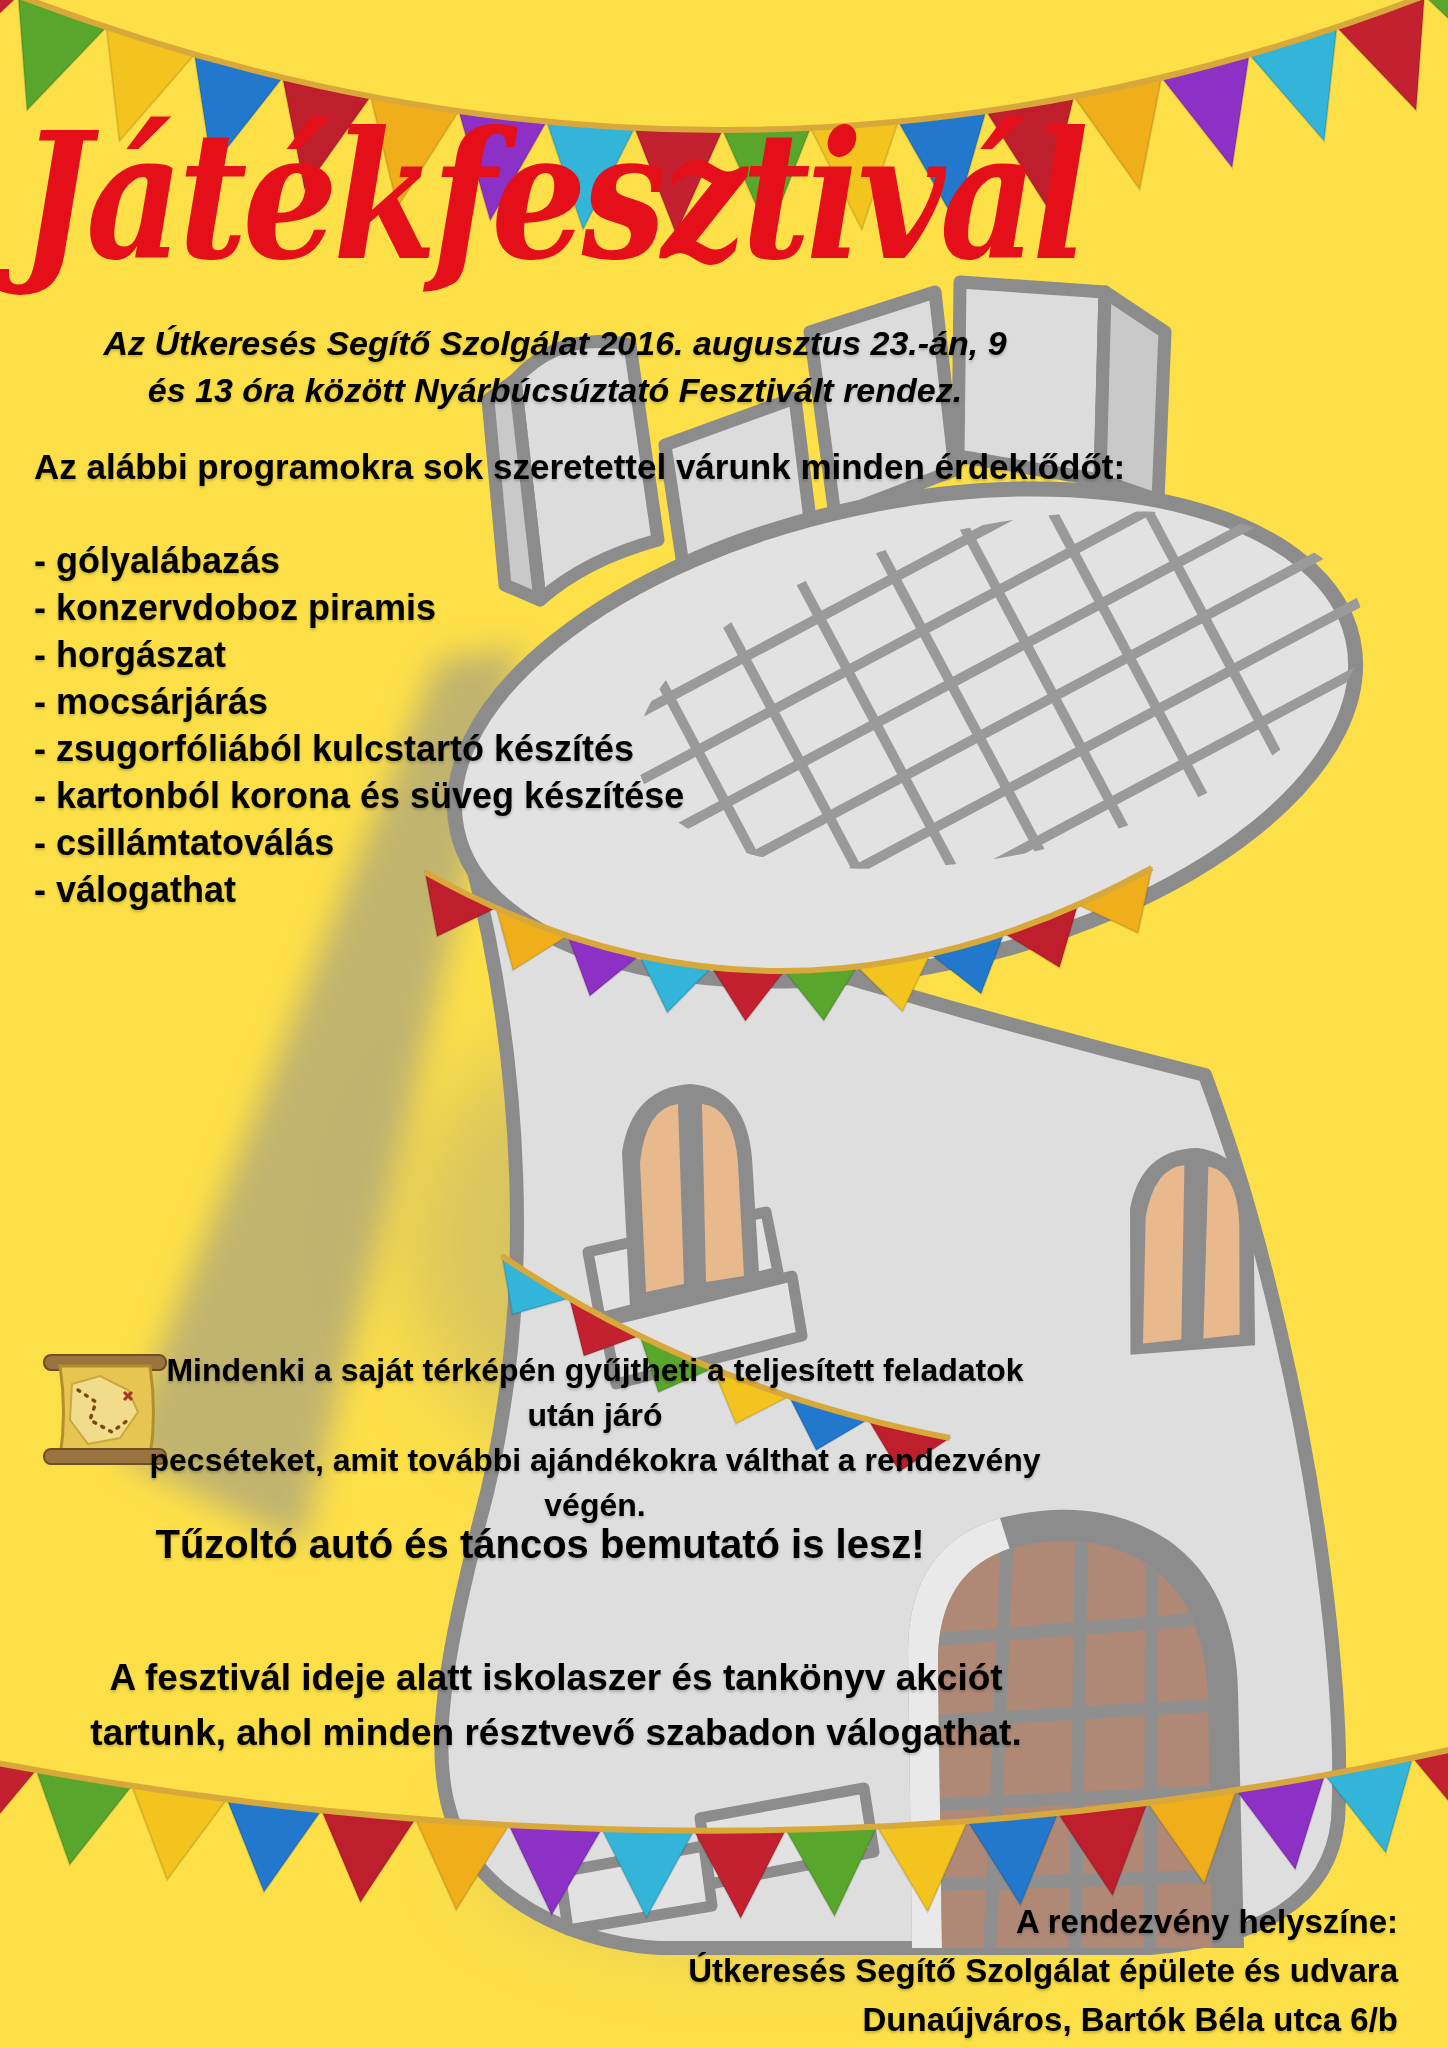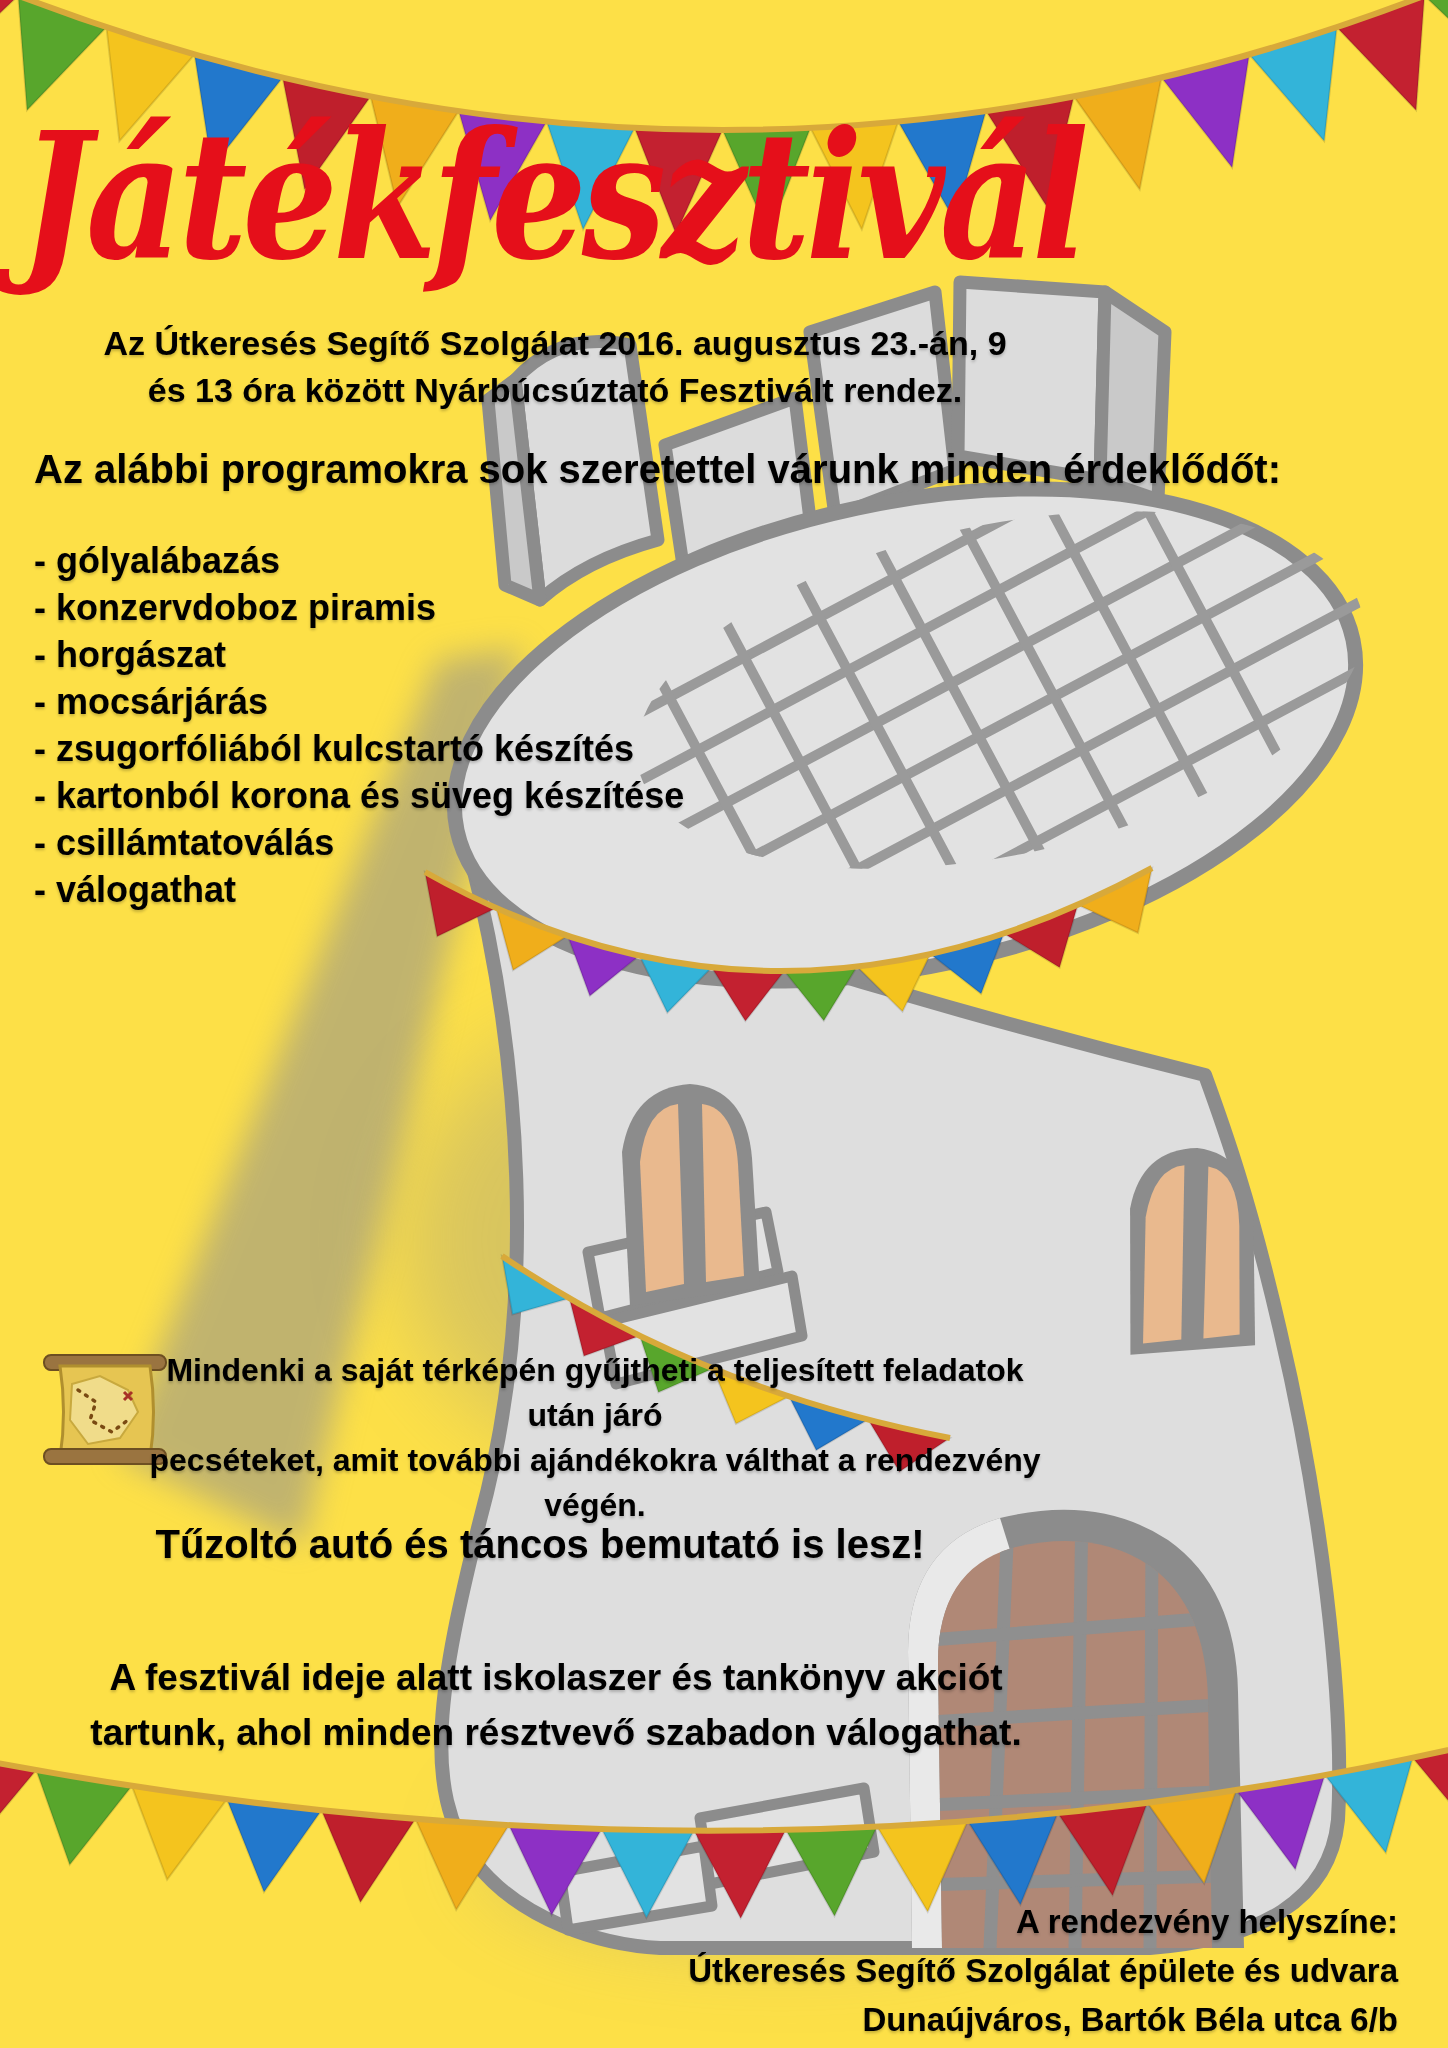--- a/index.html
+++ b/index.html
@@ -10,22 +10,22 @@
   }
   .deco{position:absolute;left:0;top:0;width:1448px;height:2048px;z-index:1;}
   .txt{position:absolute;z-index:5;text-shadow:0 2px 3px rgba(0,0,0,.22);}
   .title{
     z-index:4;top:86px;left:20px;width:1020px;text-align:center;
     font-family:"DejaVu Serif",serif;font-style:italic;font-weight:bold;
     font-size:150px;line-height:1.25;letter-spacing:-5px;
     transform:scaleY(1.18);transform-origin:50% 0;
     text-shadow:none;
   }
-  .intro{top:320px;left:30px;width:1050px;text-align:center;font-size:34px;line-height:47px;}
-  .heading{top:447px;left:34px;font-size:40px;white-space:nowrap;}
+  .intro{top:320px;left:30px;width:1050px;text-align:center;font-size:34px;line-height:47px;font-style:italic;}
+  .heading{top:447px;left:34px;font-size:35px;white-space:nowrap;}
   .programs{top:537px;left:34px;font-size:36px;line-height:47px;}
   .mapnote{top:1348px;left:140px;width:910px;text-align:center;font-size:32px;line-height:45px;}
   .highlight{top:1522px;left:0;width:1080px;text-align:center;font-size:40px;}
   .promo{top:1650px;left:1px;width:1110px;text-align:center;font-size:37px;line-height:55px;}
   .venue{top:1897px;right:50px;text-align:right;font-size:33px;line-height:49px;}
 </style>
 </head>
 <body>
 
 <div class="poster">

